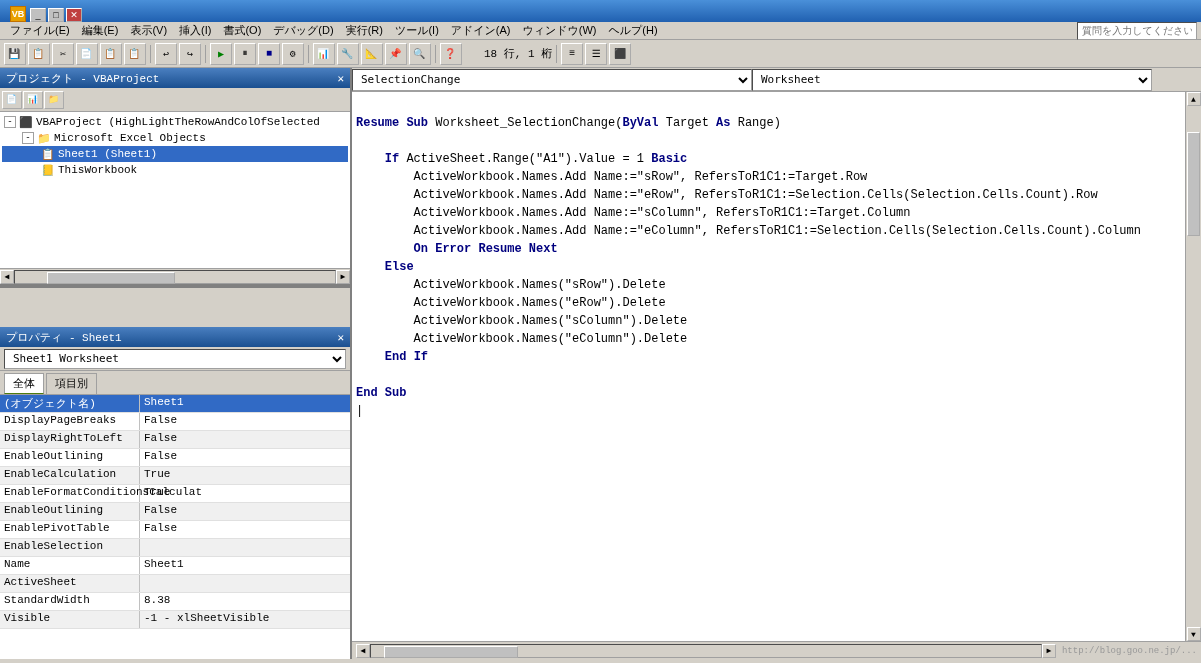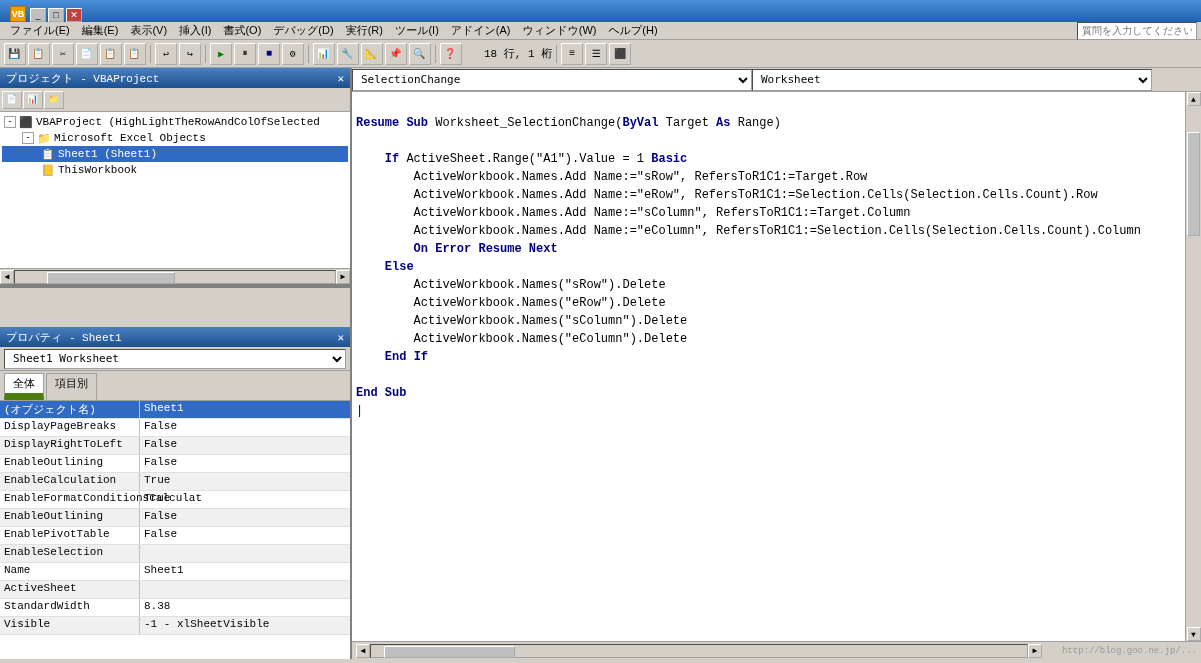--- a/index.html
+++ b/index.html
@@ -255,21 +255,21 @@
       padding: 2px 8px;
       border: 1px solid #a0a0a0;
       border-bottom: none;
       background: #d4d0c8;
       font-size: 11px;
       cursor: pointer;
       margin-right: 2px;
     }
     .prop-tab.active {
       background: white;
-      border-bottom: 7px solid #4d7c0f;
+      border-bottom: 1px solid #4d7c0f;
     }
     #prop-table {
       flex: 1;
       overflow: auto;
       background: white;
     }
     .prop-row {
       display: flex;
       border-bottom: 1px solid #e0e0e0;
       min-height: 18px;
@@ -601,17 +601,17 @@
         <div class="scrollbar-btn">▼</div>
       </div>
     </div>
 
     <div id="code-bottom-bar">
       <div class="scrollbar-btn">◀</div>
       <div class="scrollbar-track" style="flex:1;height:14px;background:#d4d0c8;border:1px inset #a0a0a0;position:relative;">
         <div style="position:absolute;top:1px;left:2%;height:12px;width:20%;background:#c0c0c0;border:1px outset #fff;"></div>
       </div>
       <div class="scrollbar-btn">▶</div>
-      <div style="margin-left:20px;font-size:9px;color:#999;">http://blog.goo.ne.jp/...</div>
+      <div style="margin-left:6px;font-size:9px;color:#999;">http://blog.goo.ne.jp/...</div>
     </div>
   </div>
 
 </div>
 
 </body></html>

